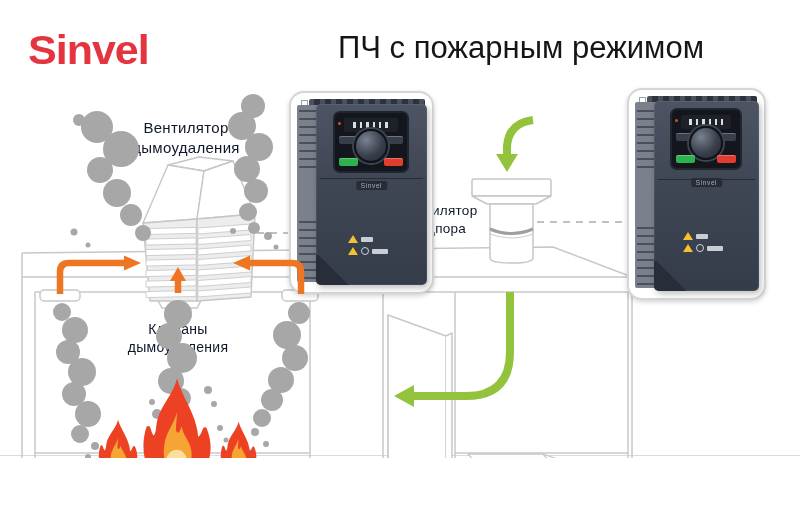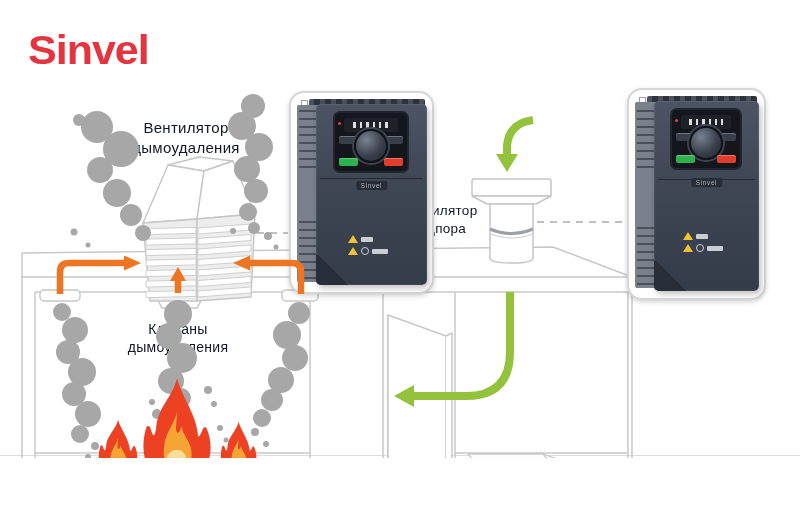--- a/index.html
+++ b/index.html
@@ -303,20 +303,21 @@
         <path d="M496,154 L507,172 L518,154 Z" fill="#93c33d" stroke="none"></path>
       </g>
       <g>
         <path d="M510,292 L510,352 Q510,396 466,396 L414,396"></path>
         <path d="M414,385 L394,396 L414,407 Z" fill="#93c33d" stroke="none"></path>
       </g>
     </g>
   </svg>
 
   <div class="logo">Sinvel</div>
+  <div class="title">ПЧ с пожарным режимом</div>
 
   <div class="dlabel lbl-smokefan">
     <div>Вентилятор</div>
     <div>дымоудаления</div>
   </div>
   <div class="dlabel lbl-dampers">
     <div>Клапаны</div>
     <div>дымоудаления</div>
   </div>
   <div class="dlabel lbl-pressure">

